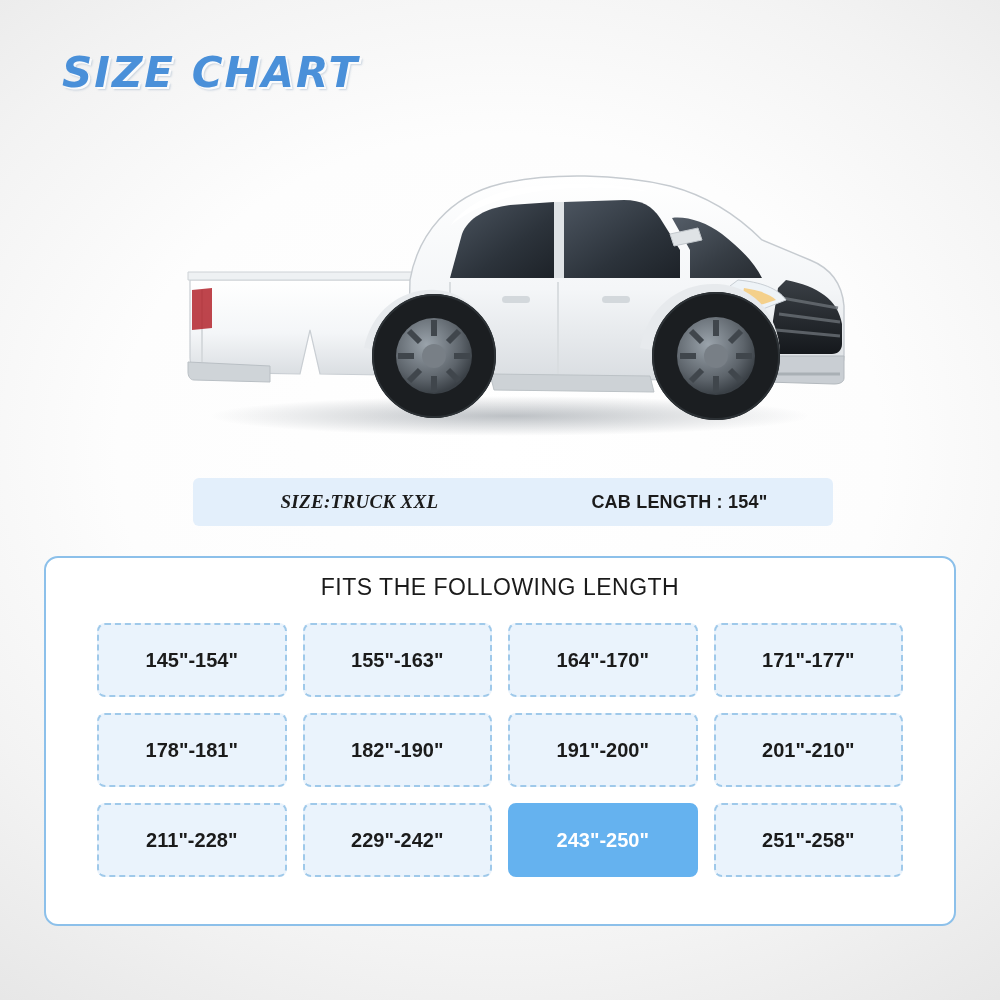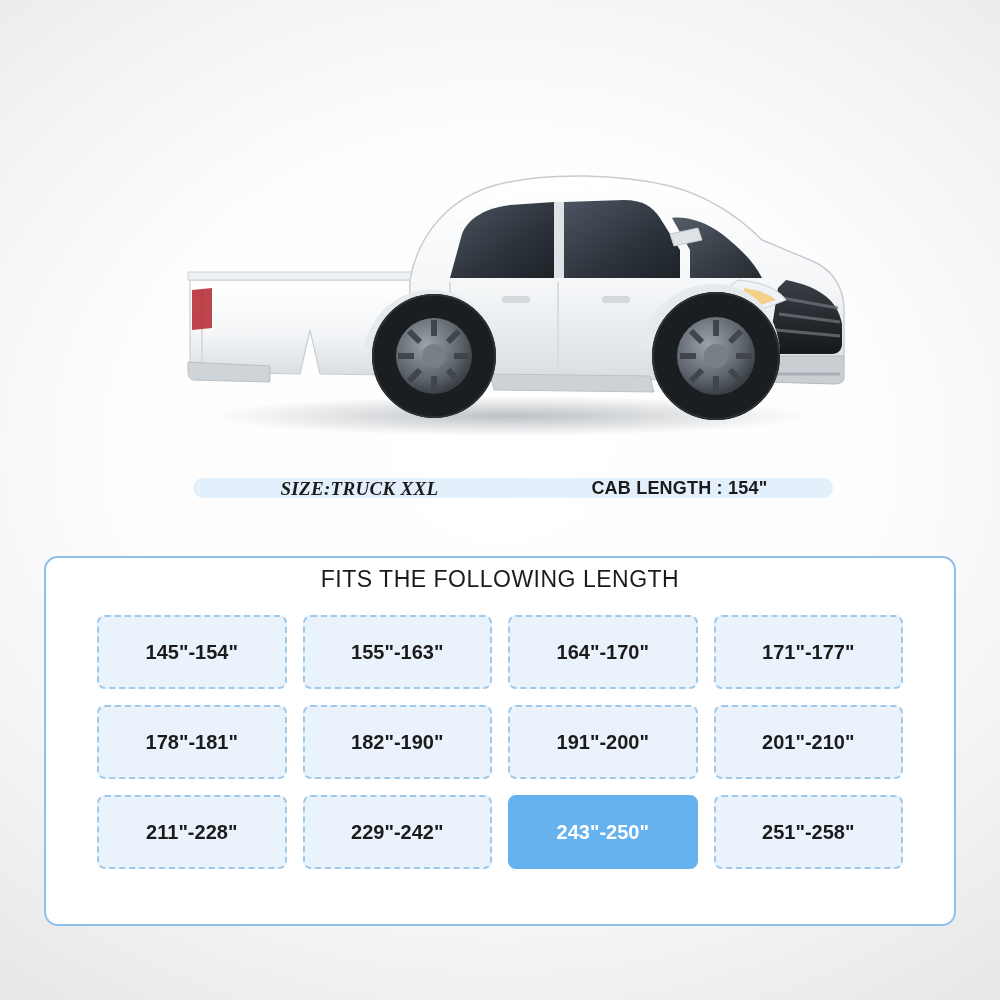--- a/index.html
+++ b/index.html
@@ -68,25 +68,25 @@
     height: 320px;
   }
   .truck-svg { display: block; width: 100%; height: 100%; }
 
   
   .info-bar {
     position: absolute;
     left: 193px;
     top: 478px;
     width: 640px;
-    height: 20px;
+    height: 48px;
     background: #e3effb;
-    border-radius: 16px;
+    border-radius: 6px;
     display: flex;
-    align-items: flex-start;
+    align-items: center;
   }
   .info-size {
     flex: 0 0 52%;
     text-align: center;
     font-family: "Liberation Serif", serif;
     font-size: 19px;
     font-style: italic;
     font-weight: 700;
     color: #1b1b1b;
     letter-spacing: 0.3px;
@@ -108,21 +108,21 @@
     top: 556px;
     width: 912px;
     height: 370px;
     border: 2px solid #8cc0ea;
     border-radius: 14px;
     background: #ffffff;
     box-sizing: border-box;
   }
   .fits-title {
     text-align: center;
-    margin-top: 8px;
+    margin-top: 16px;
     font-family: "Liberation Sans", sans-serif;
     font-size: 23px;
     color: #1b1b1b;
     letter-spacing: 0.5px;
   }
   .grid {
     margin: 22px auto 0 auto;
     width: 806px;
     display: grid;
     grid-template-columns: repeat(4, 1fr);
@@ -147,20 +147,21 @@
     background: #65b2ef;
     border: 2px solid #65b2ef;
     color: #ffffff;
   }
 </style>
 </head>
 <body>
 
 <div class="page">
 
+  <div class="title">SIZE CHART</div>
 
 
   <div class="truck-wrap">
     <svg class="truck-svg" viewBox="0 0 700 320">
       <defs>
         <linearGradient id="bodyGrad" x1="0" y1="0" x2="0" y2="1">
           <stop offset="0%" stop-color="#ffffff"></stop>
           <stop offset="55%" stop-color="#f4f6f8"></stop>
           <stop offset="100%" stop-color="#d9dde1"></stop>
         </linearGradient>

